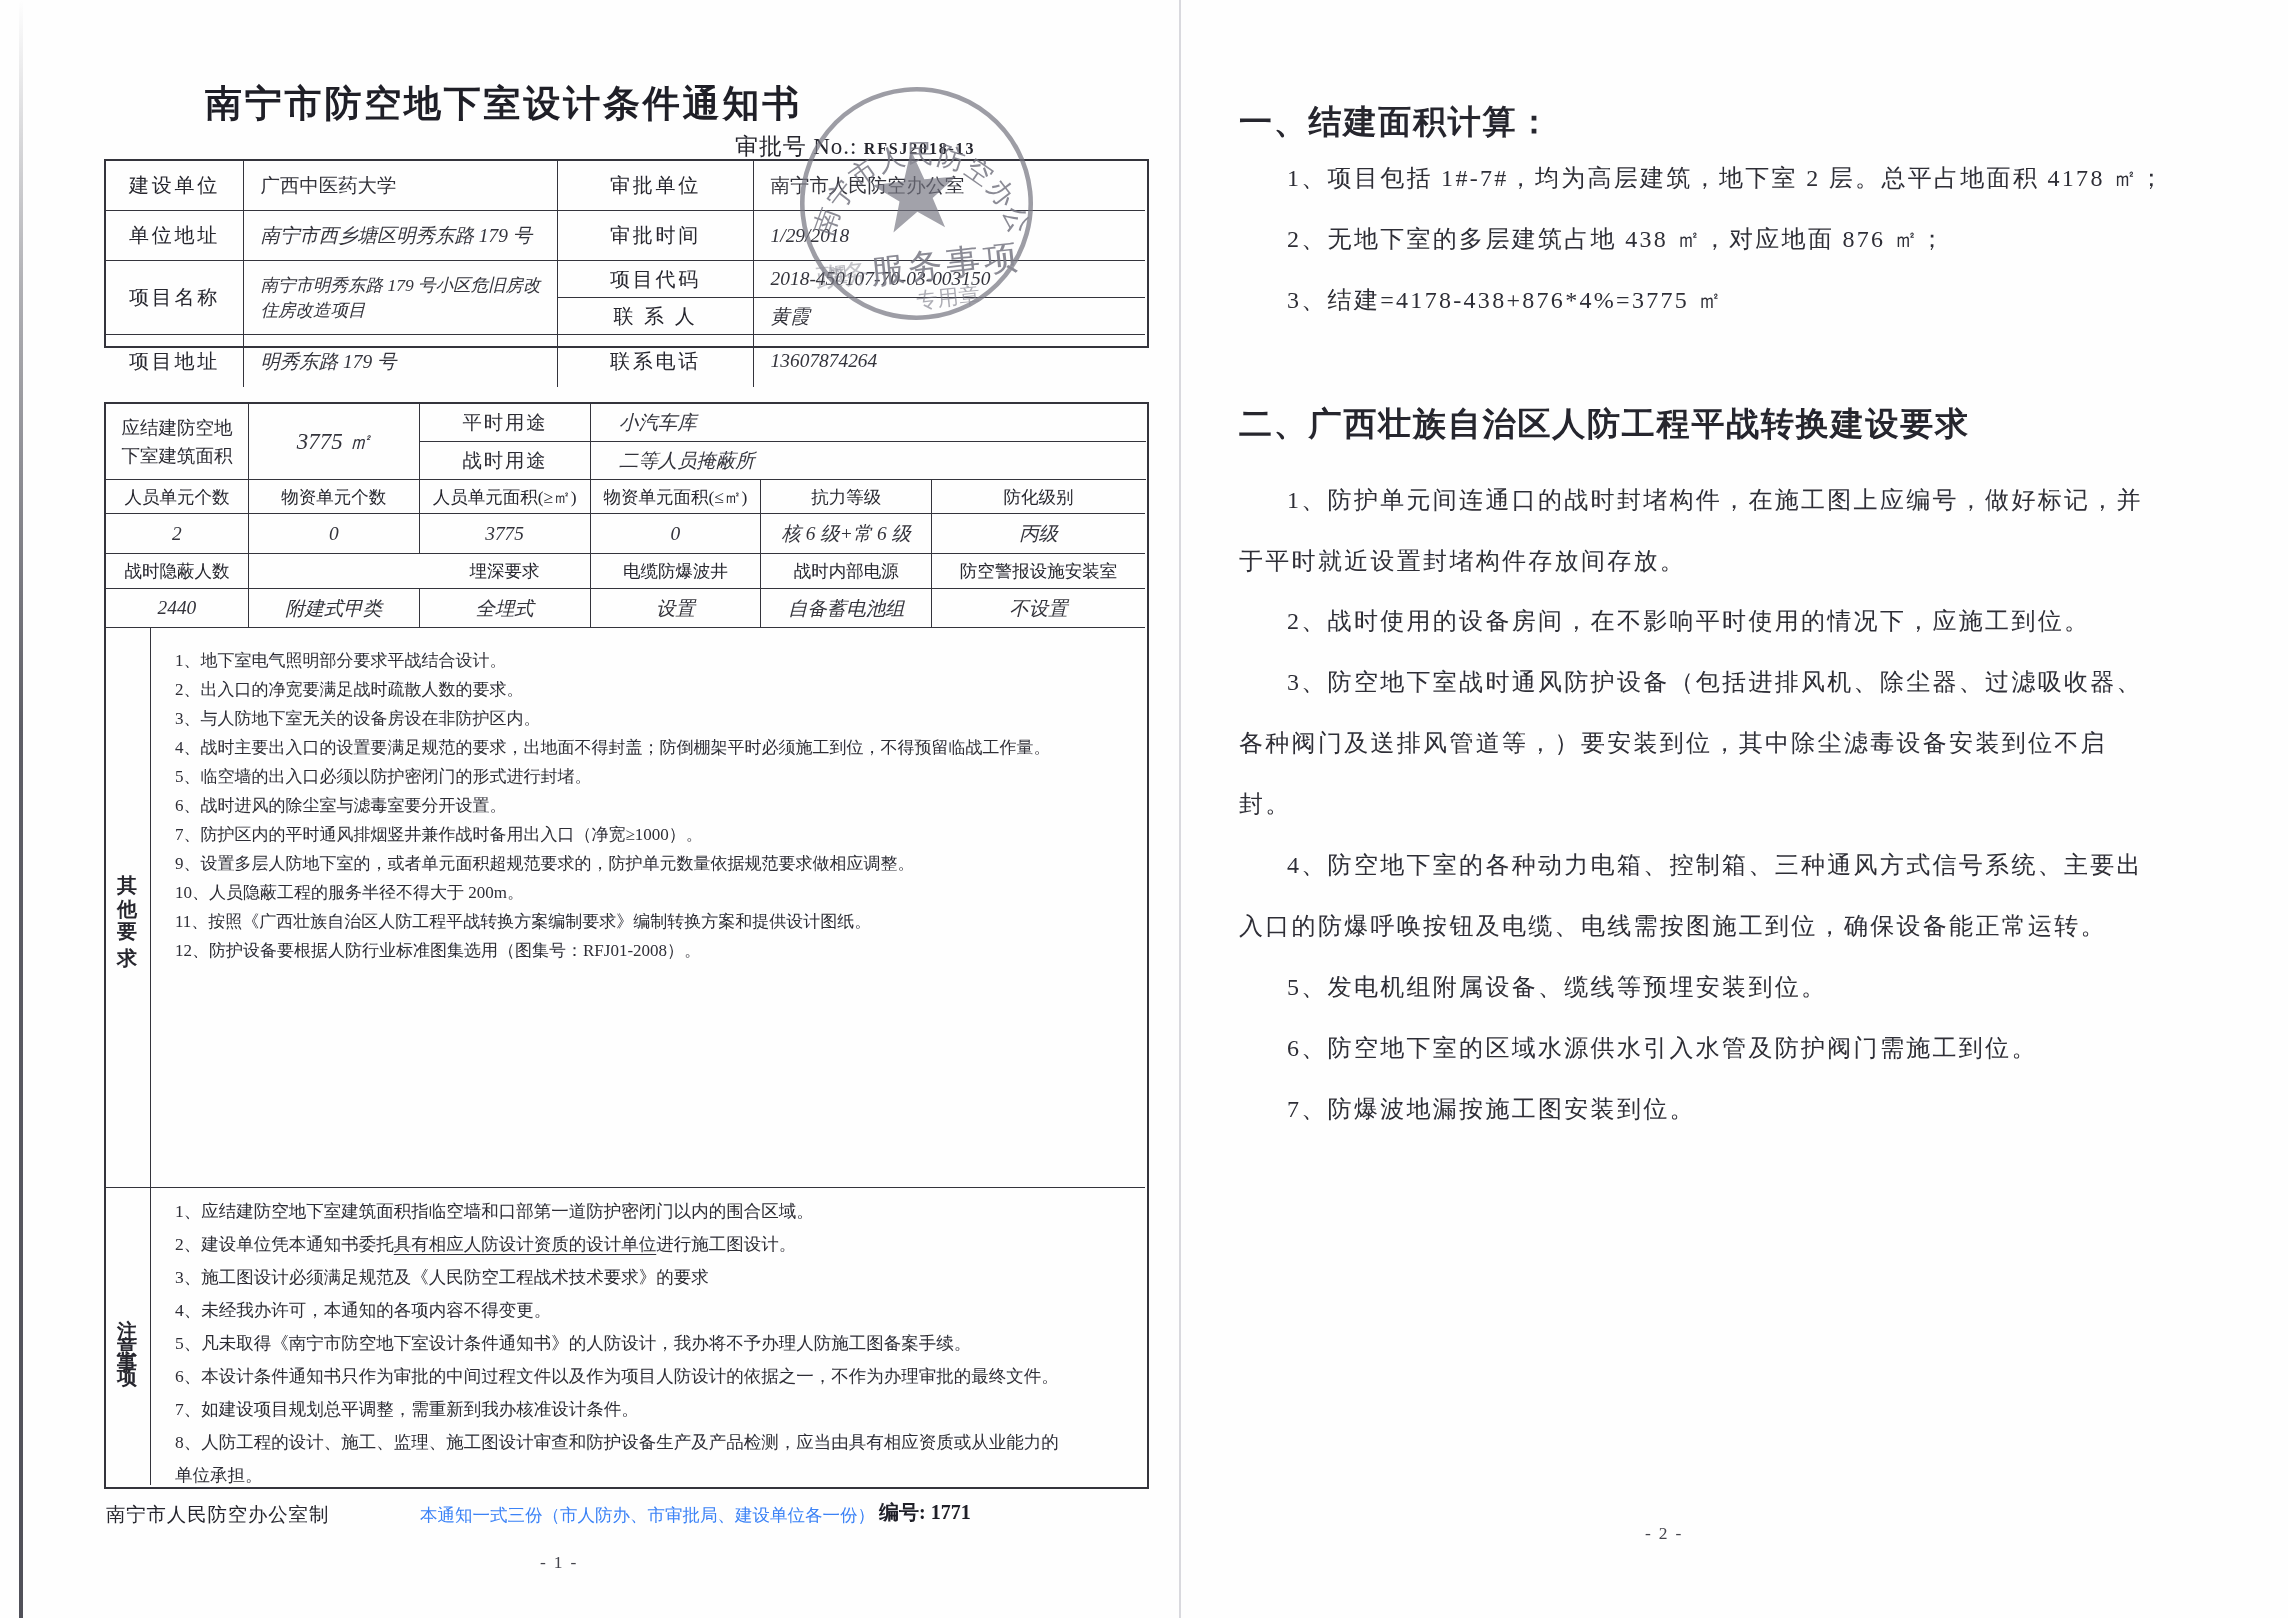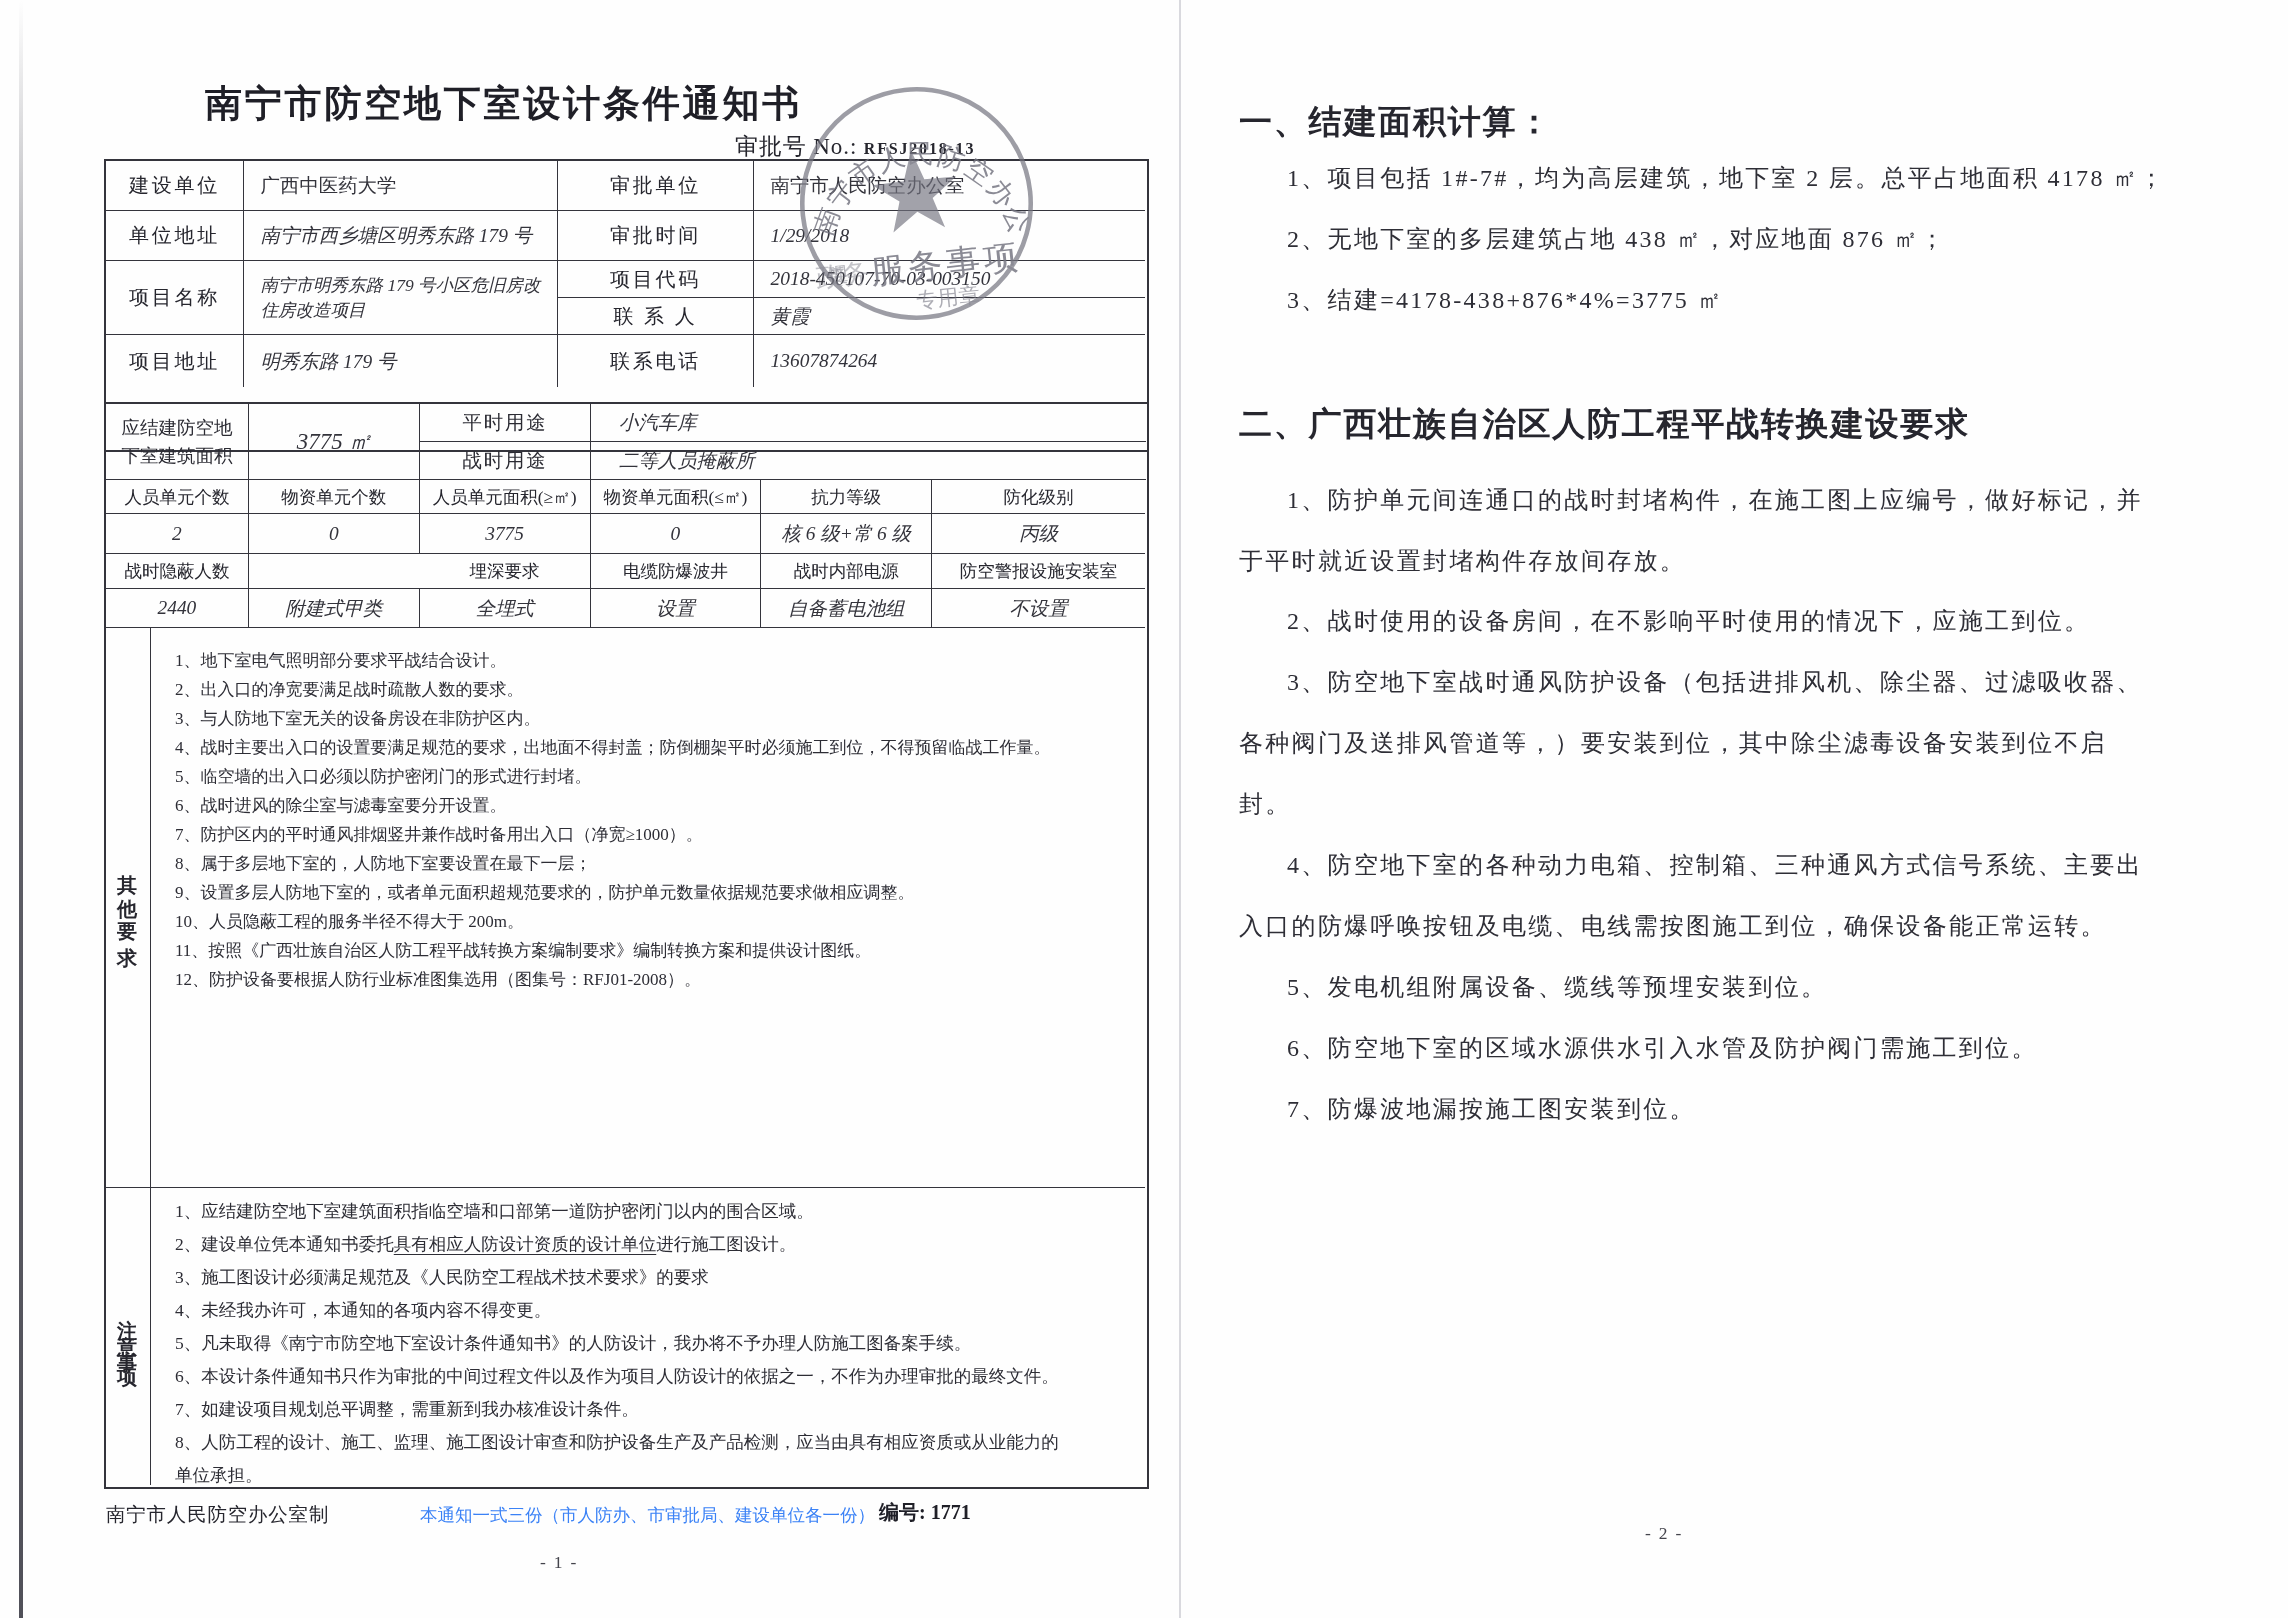--- a/index.html
+++ b/index.html
@@ -14,21 +14,21 @@
   #spine{left:18.5px;top:0;width:4.6px;height:1619px;
     background:linear-gradient(to bottom,rgba(90,90,100,0) 0%,rgba(80,80,90,.45) 18%,rgba(55,55,65,.8) 45%,rgba(50,50,60,.85) 100%);}
   #page-divider{left:1179px;top:0;width:1.8px;height:1619px;background:#d9d9de;}
 
   
   #p1-title{left:205px;top:79px;font-size:37px;font-weight:bold;letter-spacing:2.8px;color:#1f1f27;}
   #p1-approval{left:735px;top:131px;font-size:23px;letter-spacing:0.9px;color:#26262e;}
   #p1-approval b{font-size:16px;letter-spacing:1.8px;}
 
   
-  #t1{left:104px;top:159px;width:1045px;height:293px;border:2.8px solid #34343c;background:rgba(255,255,255,.0);
+  #t1{left:104px;top:159px;width:1045px;height:189px;border:2.8px solid #34343c;background:rgba(255,255,255,.0);
       display:grid;grid-template-columns:138px 314px 196px 391px;grid-template-rows:50px 50px 37px 37px 52px;box-sizing:border-box;}
   .t1c{border-right:1.8px solid #34343c;border-bottom:1.8px solid #34343c;display:flex;align-items:center;box-sizing:border-box;overflow:hidden;}
   .t1c.lastcol{border-right:none;}
   .t1c.lastrow{border-bottom:none;}
   .t1label{justify-content:center;font-size:20px;letter-spacing:2.8px;color:#26262e;}
   .t1val{padding-left:16.6px;font-size:19.4px;color:#33333b;}
   .hand{font-style:italic;font-family:"Liberation Serif","DejaVu Serif",serif;}
   .t1val.twoline{font-size:17.5px;line-height:25px;padding-right:5.5px;}
 
   
@@ -151,21 +151,20 @@
         <span class="vtext" style="letter-spacing:24px;">其他要求</span>
       </div>
       <div class="sec-body" style="padding:18.5px 0 0 22px;">
         <div class="oline">1、地下室电气照明部分要求平战结合设计。</div>
         <div class="oline">2、出入口的净宽要满足战时疏散人数的要求。</div>
         <div class="oline">3、与人防地下室无关的设备房设在非防护区内。</div>
         <div class="oline">4、战时主要出入口的设置要满足规范的要求，出地面不得封盖；防倒棚架平时必须施工到位，不得预留临战工作量。</div>
         <div class="oline">5、临空墙的出入口必须以防护密闭门的形式进行封堵。</div>
         <div class="oline">6、战时进风的除尘室与滤毒室要分开设置。</div>
         <div class="oline">7、防护区内的平时通风排烟竖井兼作战时备用出入口（净宽≥1000）。</div>
-        <div class="oline">8、属于多层地下室的，人防地下室要设置在最下一层；</div>
         <div class="oline">9、设置多层人防地下室的，或者单元面积超规范要求的，防护单元数量依据规范要求做相应调整。</div>
         <div class="oline">10、人员隐蔽工程的服务半径不得大于 200m。</div>
         <div class="oline">11、按照《广西壮族自治区人防工程平战转换方案编制要求》编制转换方案和提供设计图纸。</div>
         <div class="oline">12、防护设备要根据人防行业标准图集选用（图集号：RFJ01-2008）。</div>
       </div>
     </div>
 
     <div class="sec" style="top:784px;height:297px;">
       <div class="sec-label">
         <span class="vtext" style="letter-spacing:16.6px;">注意事项</span>

